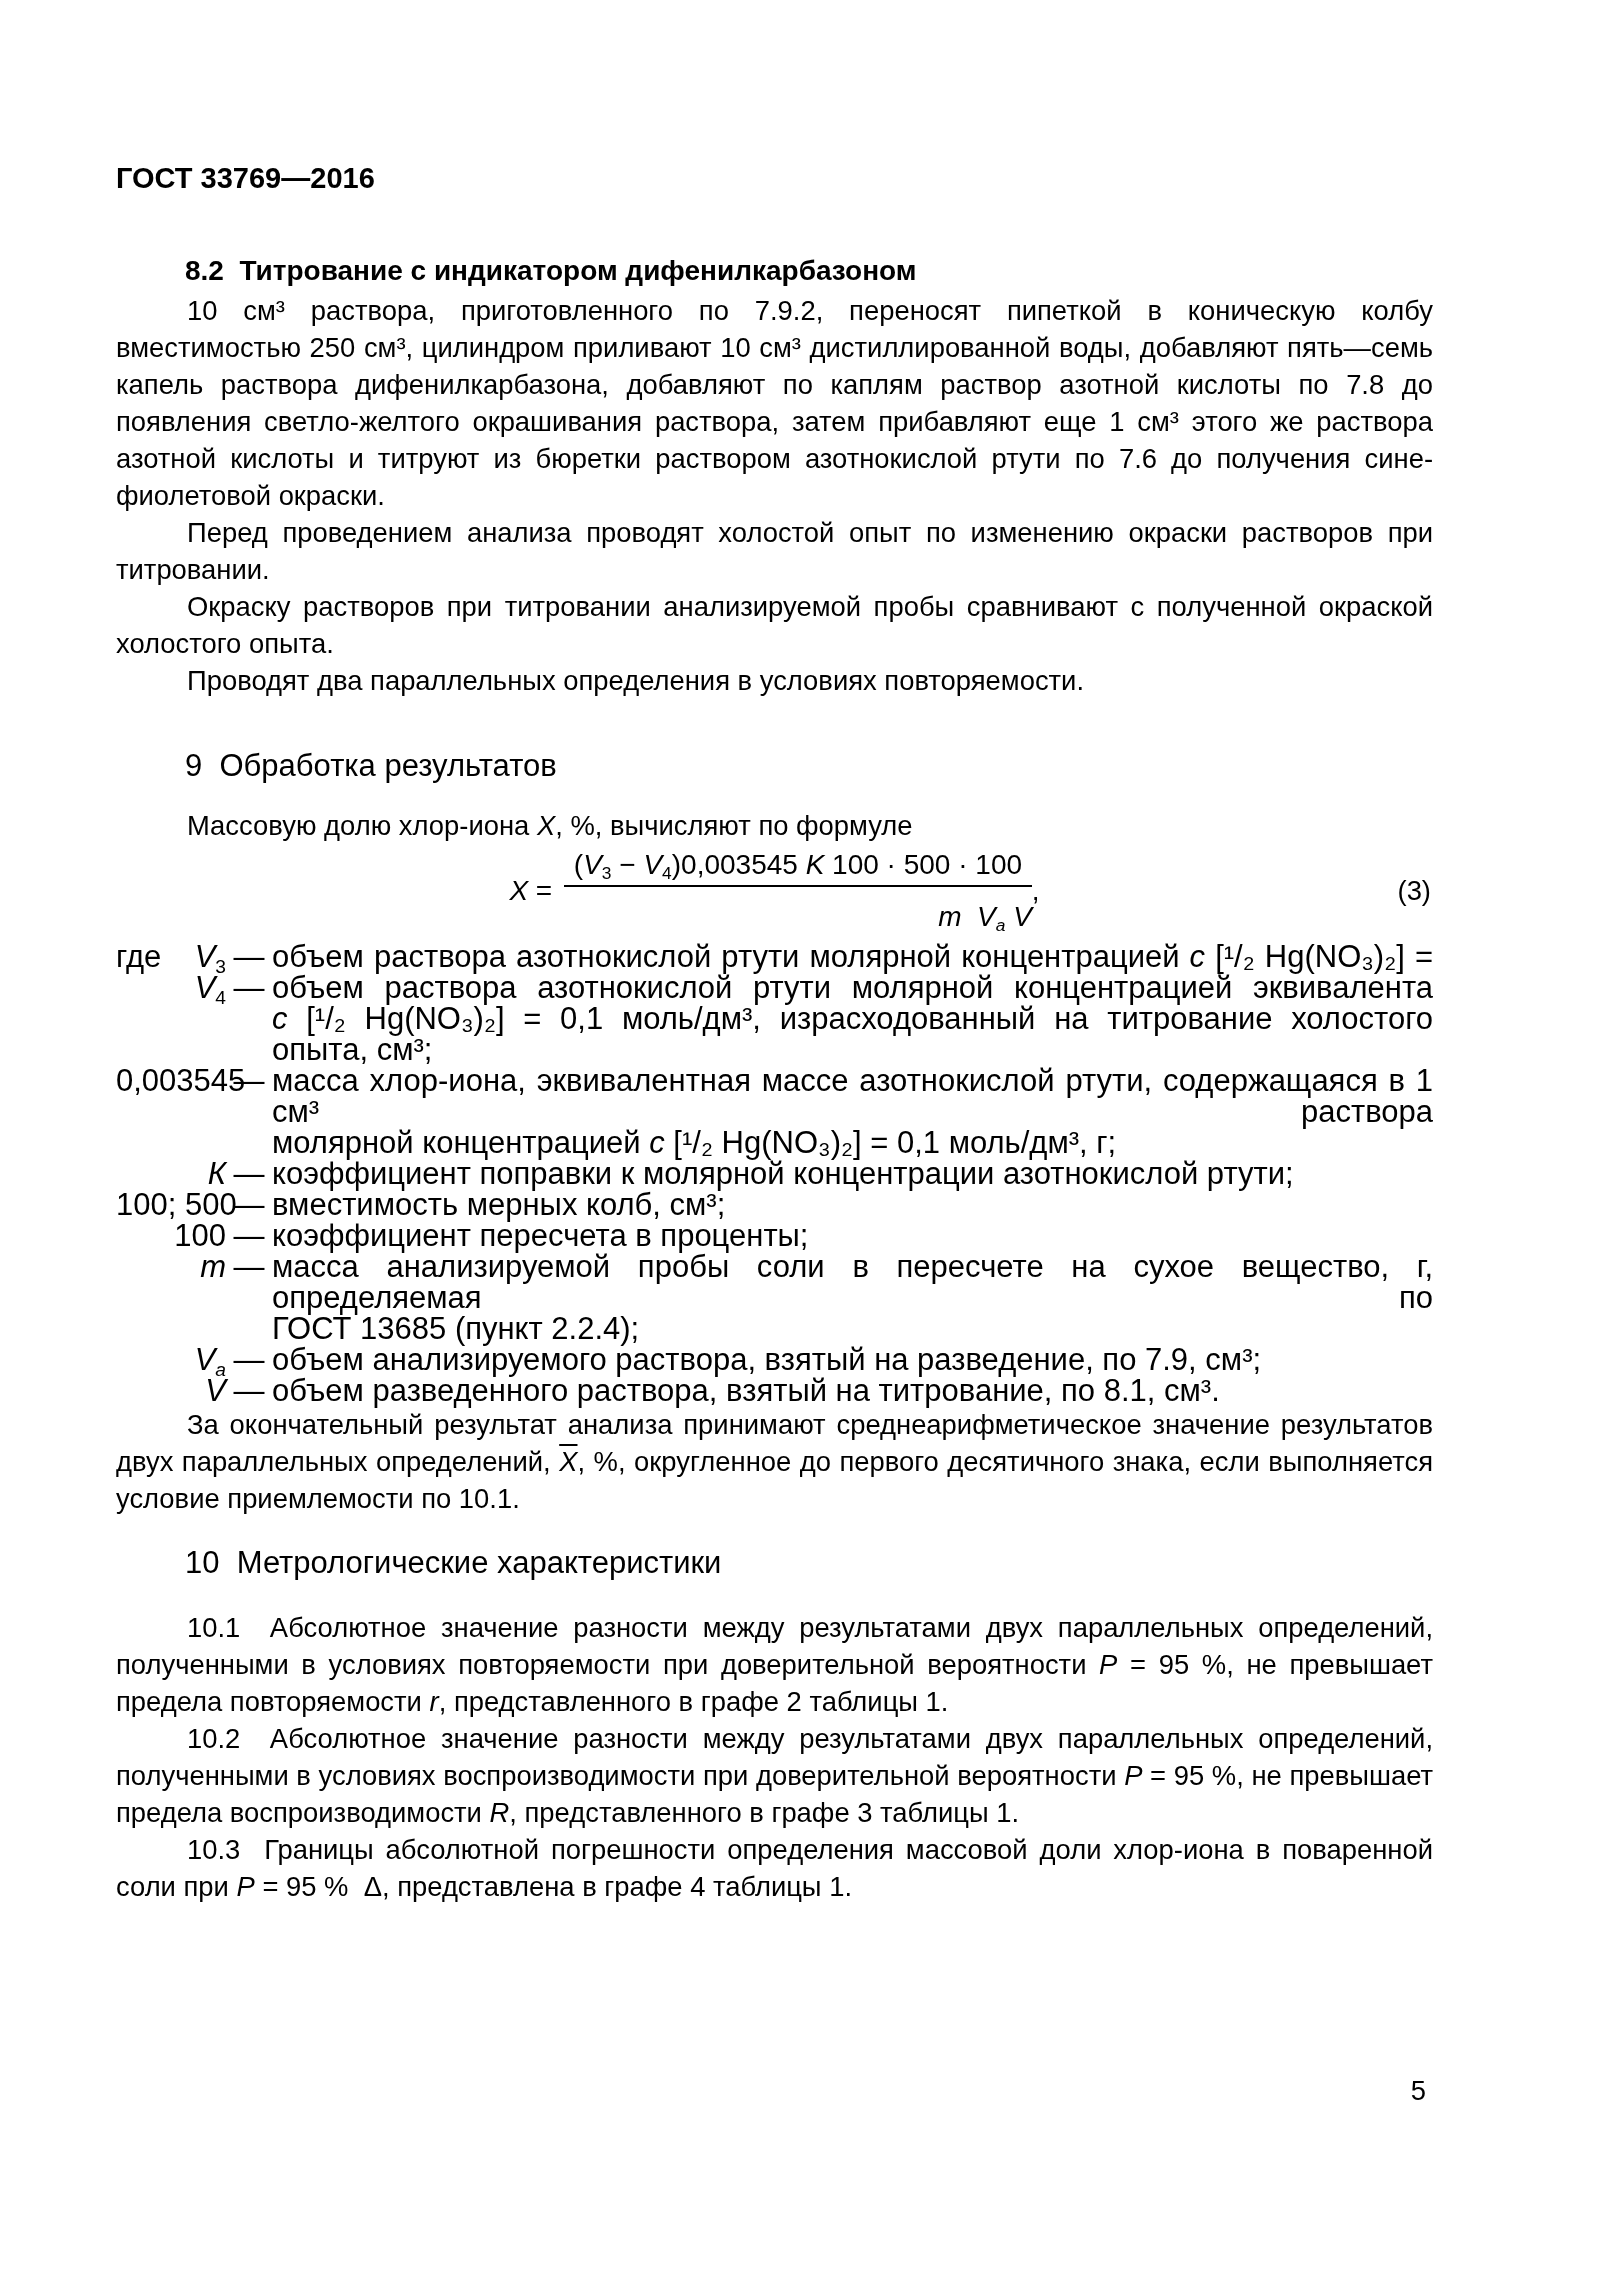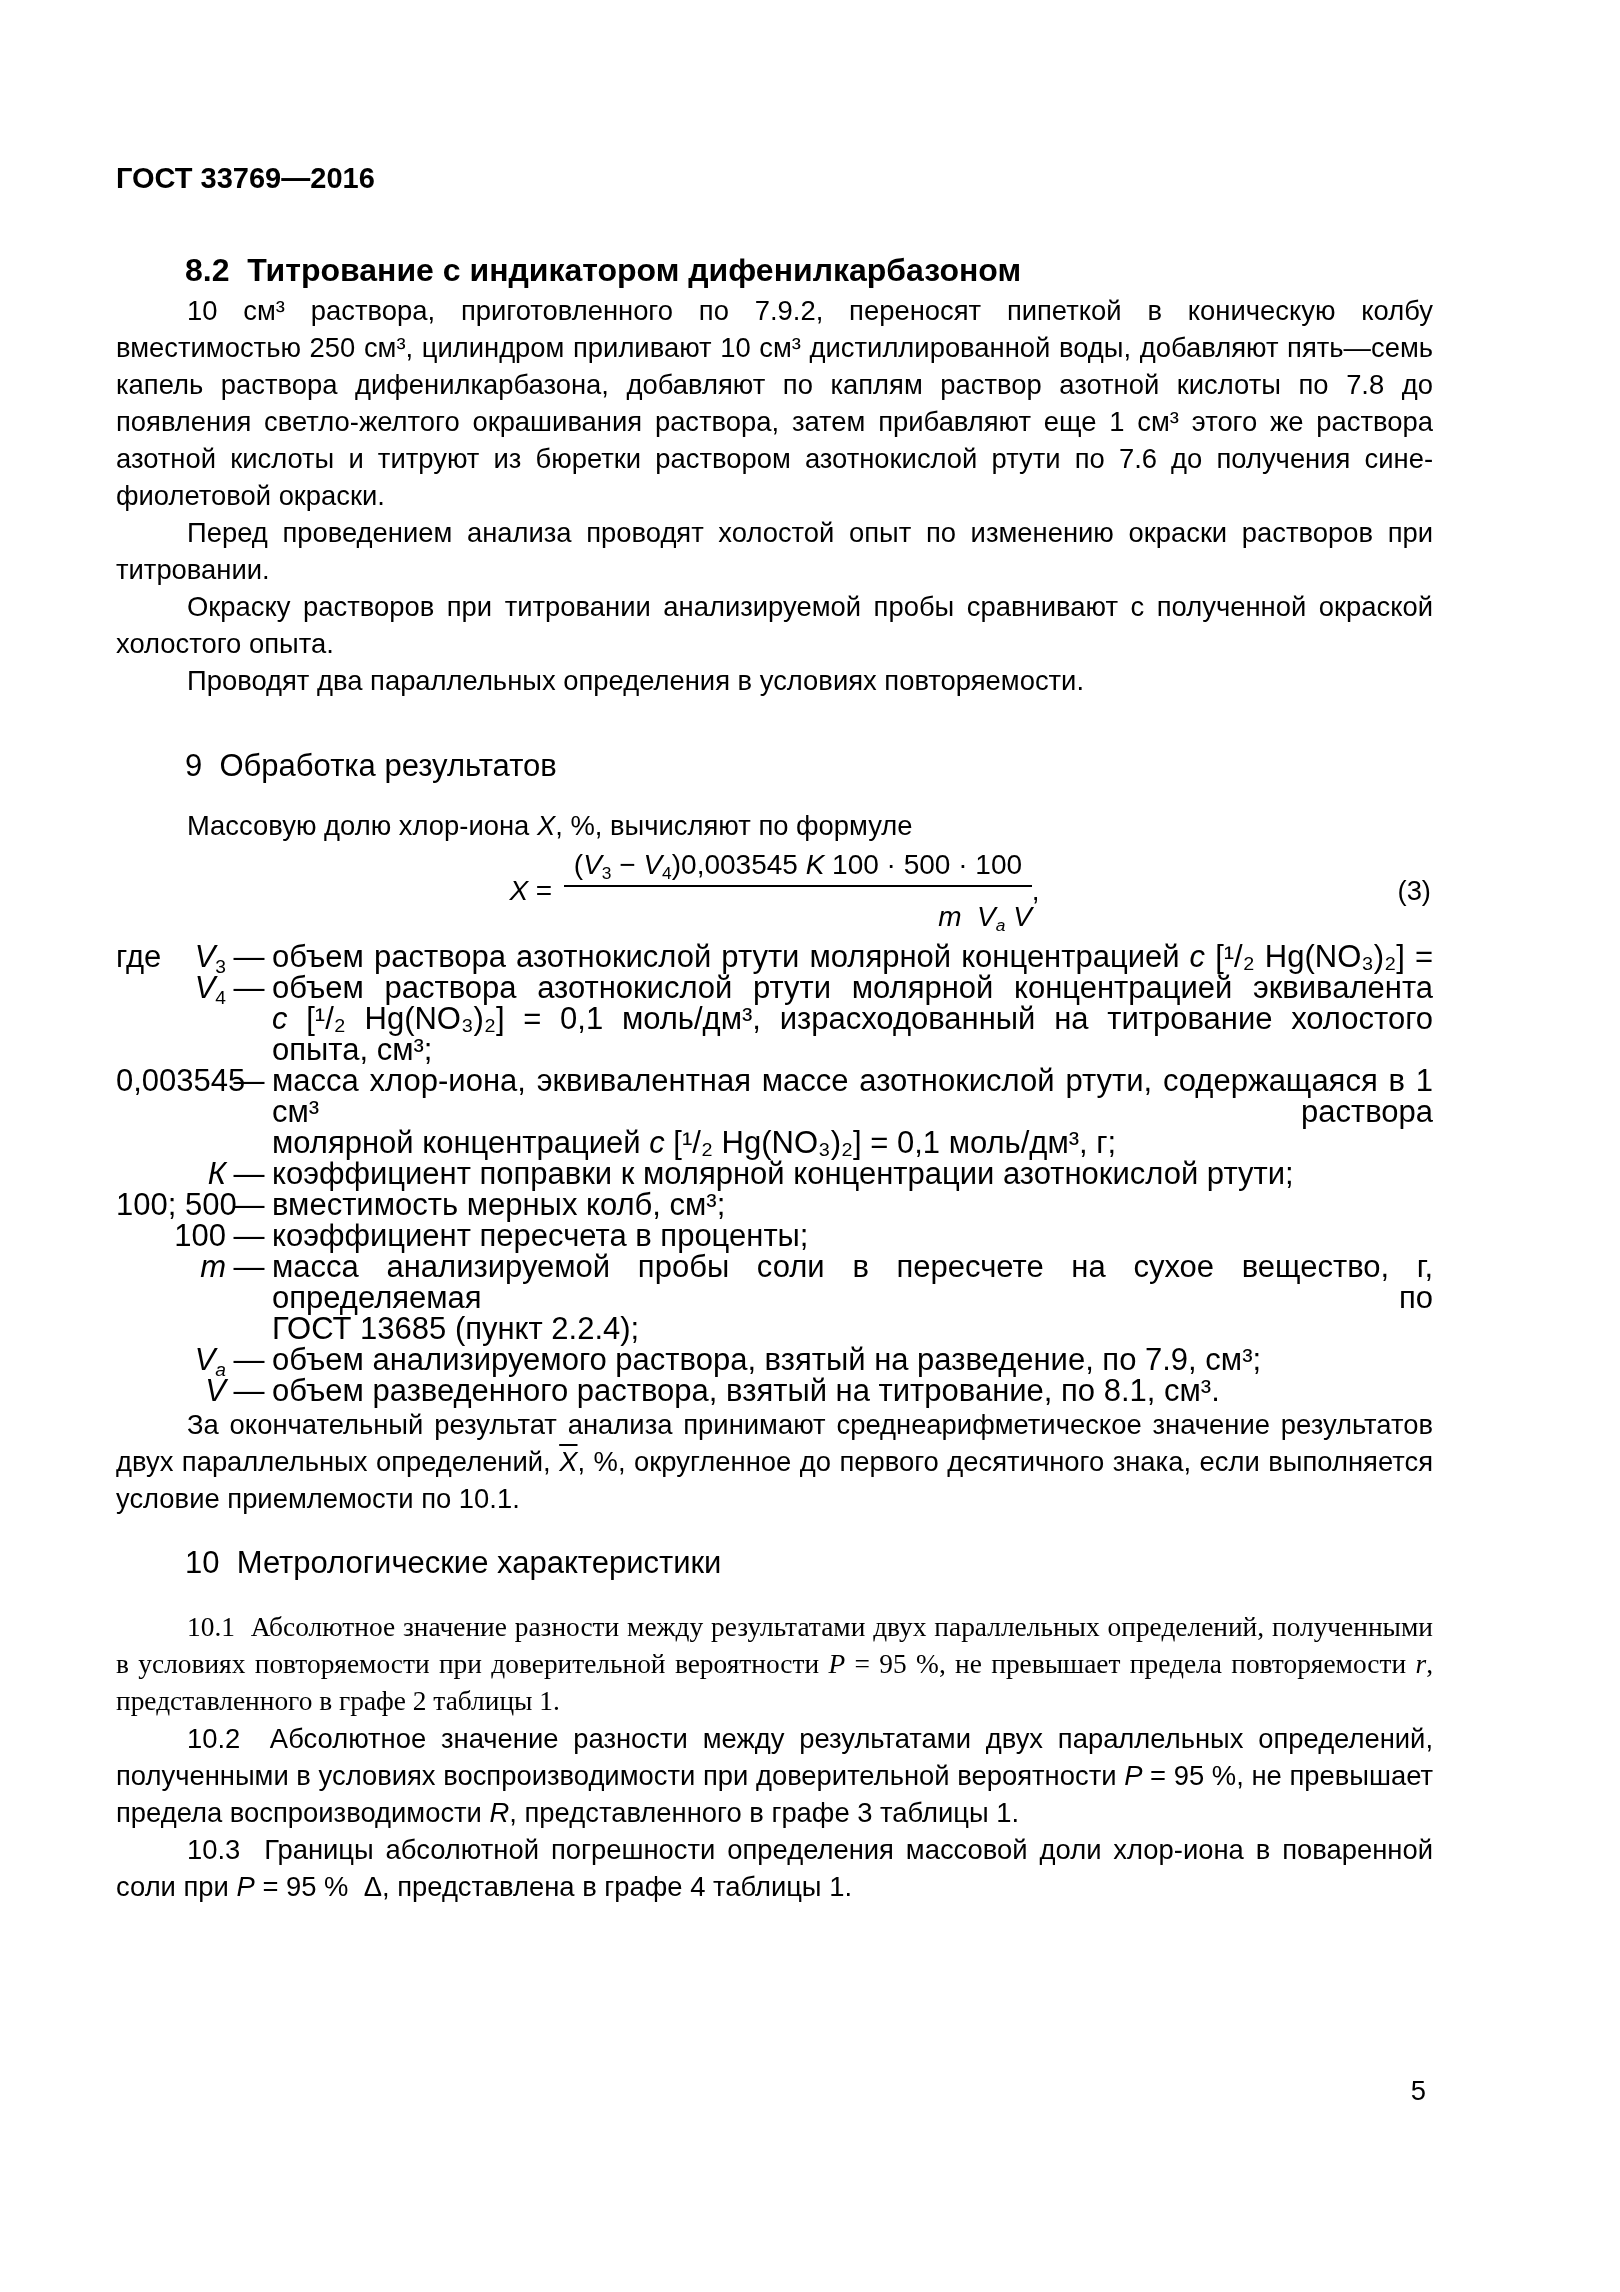--- a/index.html
+++ b/index.html
@@ -16,21 +16,21 @@
   }
   .doc-header{
     margin-top:160px;
     text-align:left;
     font-weight:bold;
     font-size:29px;
     line-height:37px;
   }
   .h-sub{
     margin:54px 0 0 0;
-    font-size:32px;
+    font-size:28px;
     font-weight:bold;
     line-height:39px;
     text-indent:69px;
   }
   .h-main{
     margin:45px 0 0 0;
     font-size:31px;
     font-weight:normal;
     line-height:43px;
     text-indent:69px;
@@ -39,21 +39,21 @@
     margin:0;
     font-size:27.4px;
     line-height:37px;
     text-align:justify;
     text-indent:71px;
   }
   .mt2{margin-top:2px;}
   .mt4{margin-top:3.9px;}
   .mt20{margin-top:19.6px;}
   .mt24{margin-top:23.5px;}
-  .mt26{margin-top:25.5px;font-family:Liberation Serif, serif;}
+  .mt26{margin-top:25.5px;}
   .formula-block{
     position:relative;
     margin-top:2px;
     height:90px;
     display:flex;
     justify-content:center;
     align-items:center;
     font-size:28px;
   }
   .frac{display:inline-flex;flex-direction:column;align-items:flex-end;margin-left:11.8px;}

